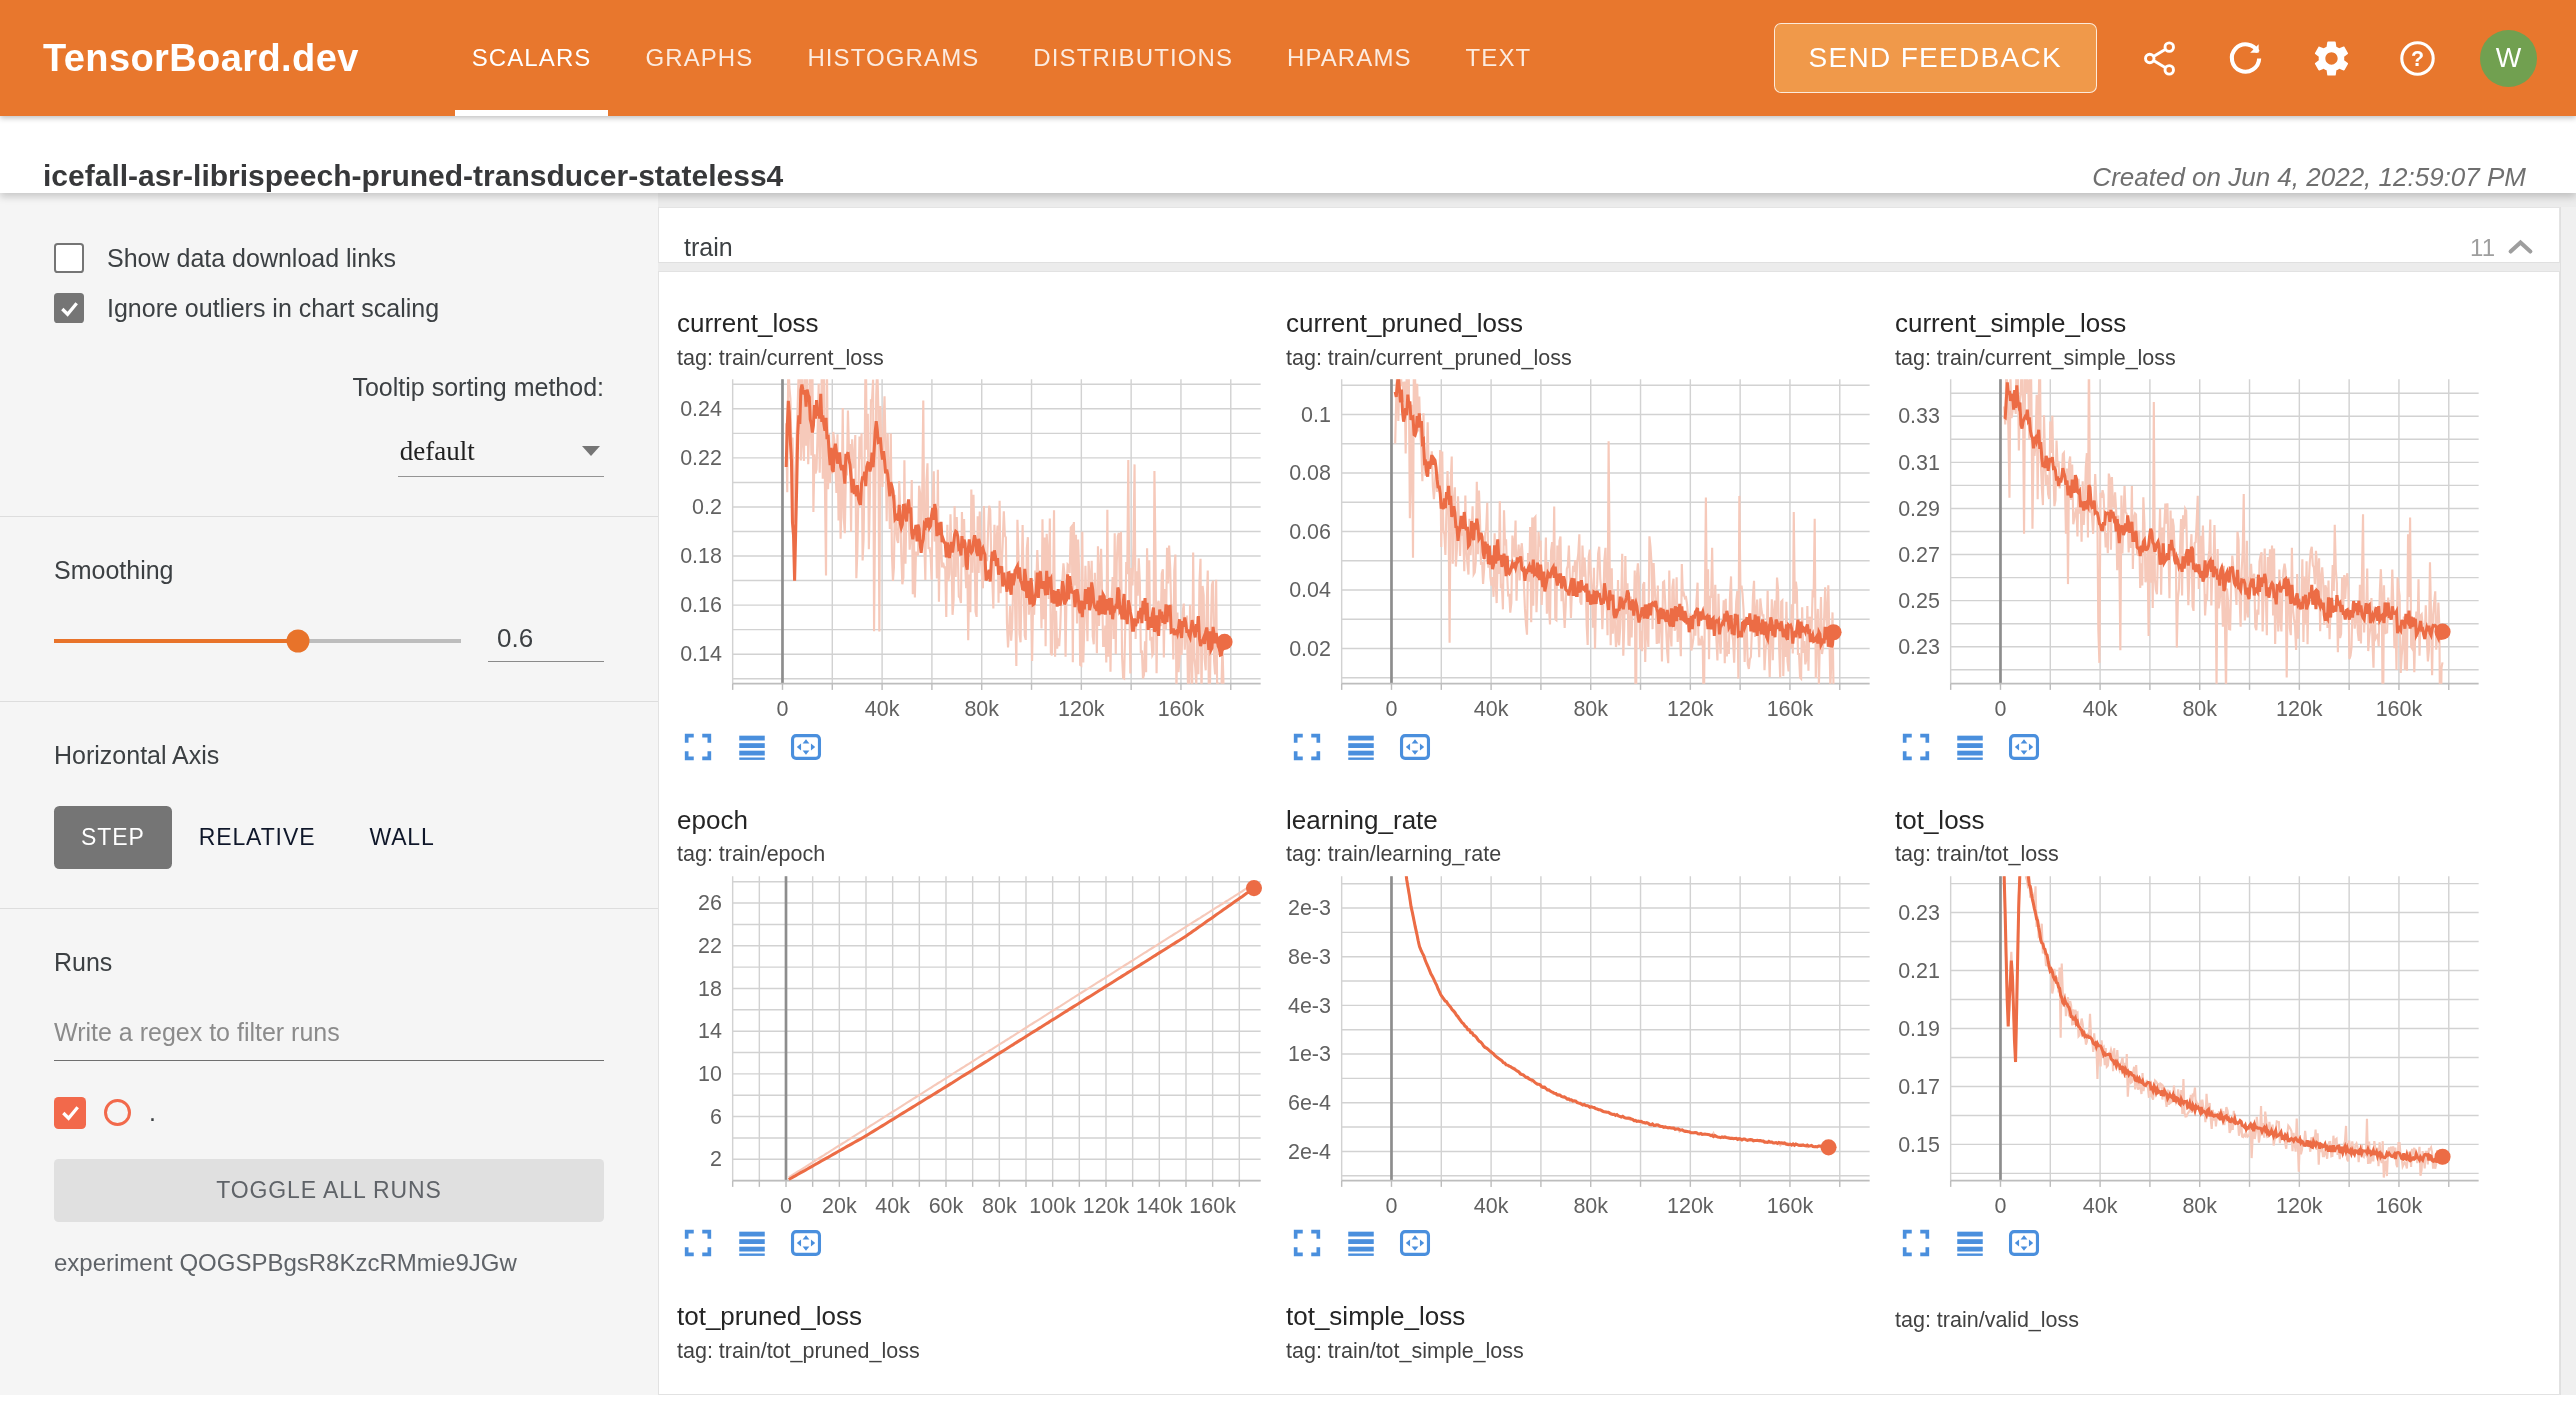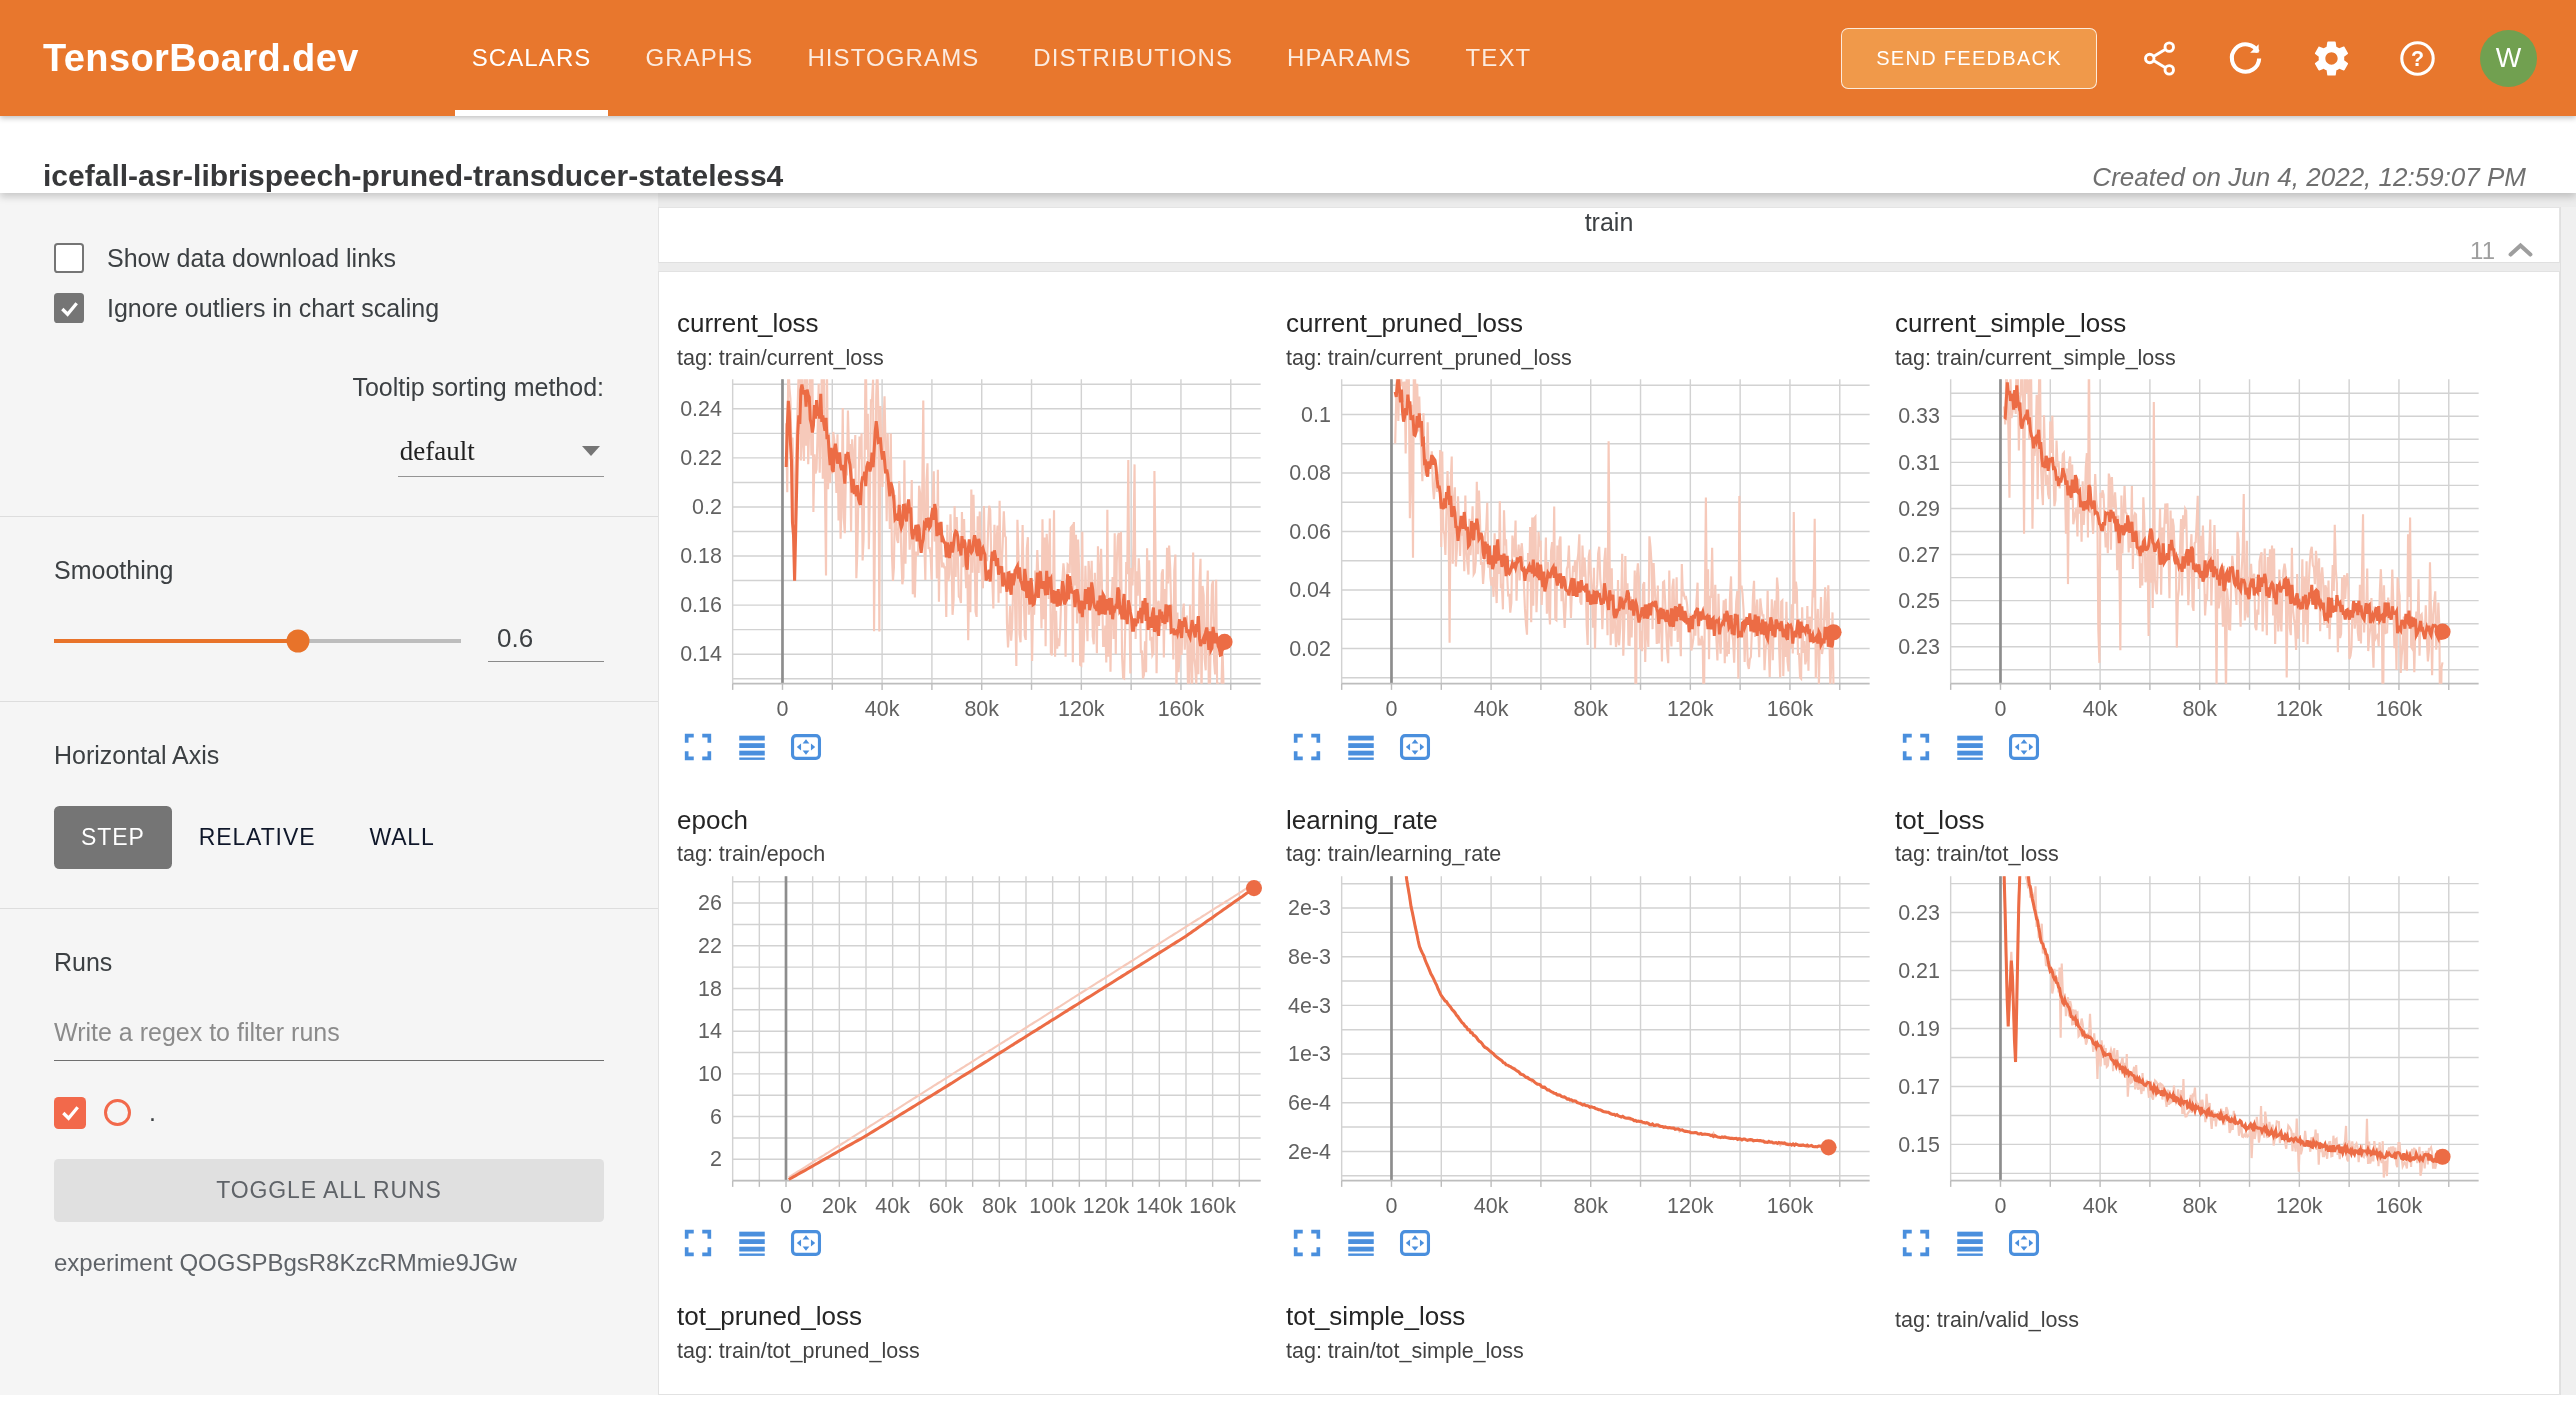--- a/index.html
+++ b/index.html
@@ -12,21 +12,21 @@
                 box-shadow:0 2.7px 5.4px rgba(0,0,0,.25); }
   .logo { color:#fff; font-size:38px; font-weight:600; letter-spacing:0.4px; margin-right:86px; }
   .tabs { display:flex; height:100%; align-items:stretch; }
   .tab { display:flex; align-items:center; padding:0 27px; color:rgba(255,255,255,.85);
          font-size:24px; letter-spacing:1.1px; font-weight:500; position:relative; cursor:pointer; }
   .tab.active { color:#fff; }
   .tab.active::after { content:""; position:absolute; left:10.7px; right:10.7px; bottom:0;
                        height:6.3px; background:#fff; }
   .header-right { margin-left:auto; display:flex; align-items:center; gap:39px; }
   .feedback-btn { background:#f0994a; border:1.8px solid rgba(255,255,255,.8); border-radius:7.2px;
-                  color:#fff; font-size:20px; font-weight:500; letter-spacing:1.3px;
+                  color:#fff; font-size:28px; font-weight:500; letter-spacing:1.3px;
                   padding:18px 34px; cursor:pointer; font-family:inherit; }
   .hicon { width:47px; height:47px; display:flex; align-items:center; justify-content:center;
            color:#fff; cursor:pointer; }
   .hicon svg { display:block; }
   .avatar { width:57px; height:57px; border-radius:50%; background:#71a050; color:#fff;
             font-size:27px; font-weight:500; display:flex; align-items:center;
             justify-content:center; cursor:pointer; }
 
   
   .exp-bar { height:77px; background:#fff; display:flex; align-items:flex-end;
@@ -75,23 +75,23 @@
                 background:transparent; cursor:pointer; }
   .run-name { font-size:25px; color:#3c4043; }
   .toggle-runs-btn { display:block; width:100%; background:#e0e0e0; border:none; border-radius:4.5px;
                      color:#5f6368; font-size:23px; letter-spacing:0.9px; padding:18px 0;
                      cursor:pointer; font-family:inherit; }
   .experiment-line { margin-top:27px; font-size:24px; color:#5f6368; }
 
   
   .main { flex:1; background:#ececec; padding:14.3px 0 0 0; display:flex; min-width:0; }
   .main-inner { flex:1; display:flex; flex-direction:column; min-width:0; }
-  .section-header { background:#fff; height:56px; display:flex; align-items:center;
+  .section-header { background:#fff; height:56px; display:flex; align-items:flex-end;
                     padding:0 25px; border:0.9px solid #e4e4e4; border-bottom:0.9px solid #e0e0e0;
-                    cursor:pointer;flex-direction:column; }
+                    cursor:pointer; }
   .section-title { font-size:25px; color:#3c4043; }
   .section-right { margin-left:auto; display:flex; align-items:center; gap:12px; }
   .section-count { font-size:24px; color:#9e9e9e; }
   .section-card { background:#fff; border:0.9px solid #e2e2e2; margin-top:8px; flex:1;
                   padding:36px 12.5px 0 18px; overflow:hidden; }
   .charts-grid { display:grid; grid-template-columns:repeat(3, 591px); column-gap:18px;
                  row-gap:41px; }
   .chart-title { font-size:26px; color:#252525; }
   .chart-tag { font-size:21.5px; color:#424242; margin-top:6.3px; }
   .chart-plot { margin-top:3.6px; }

